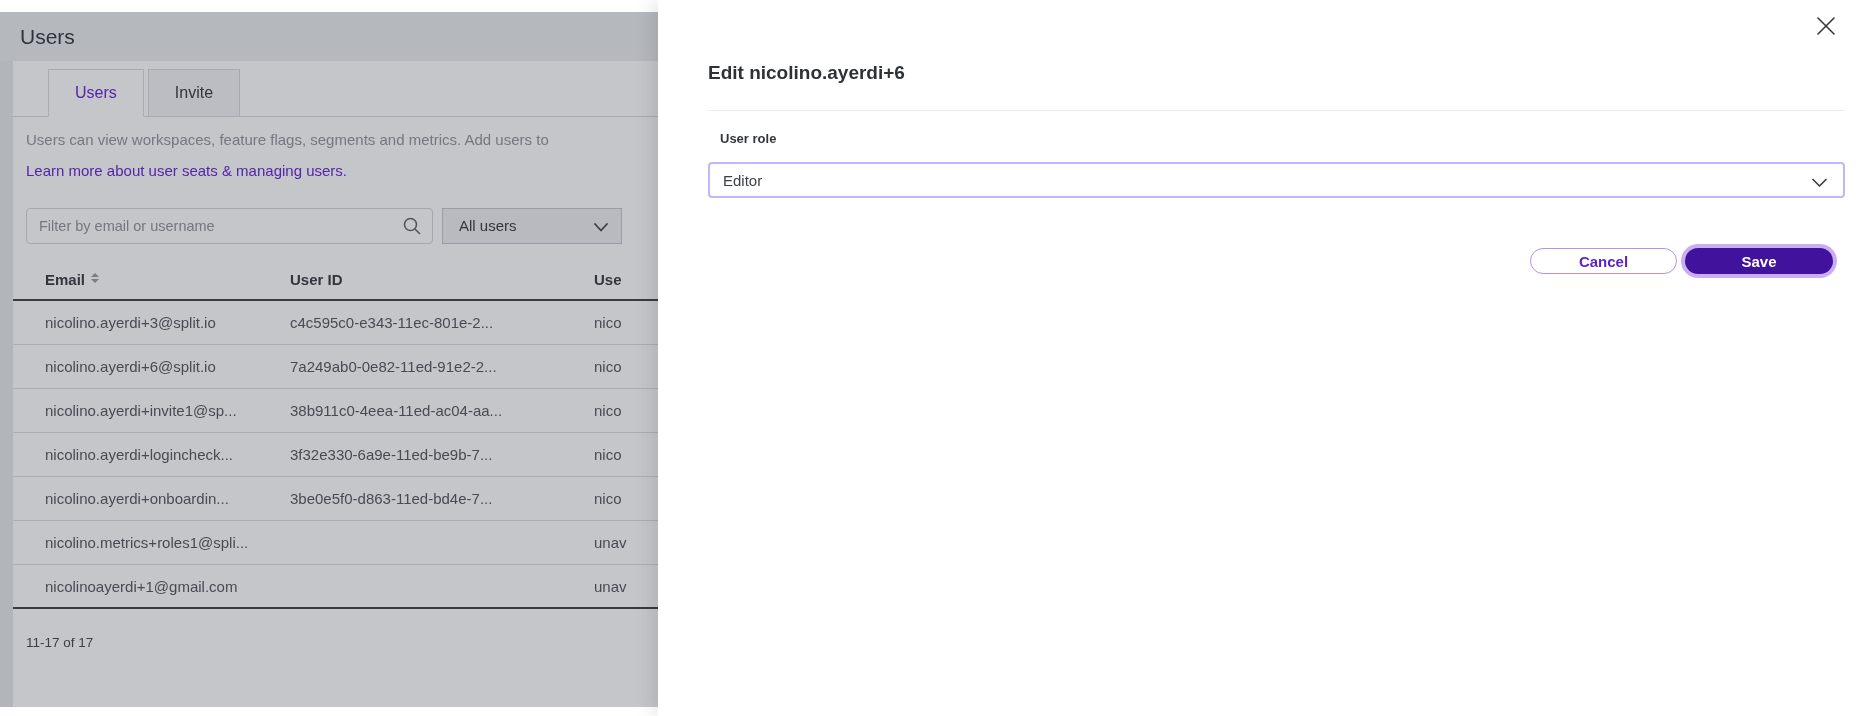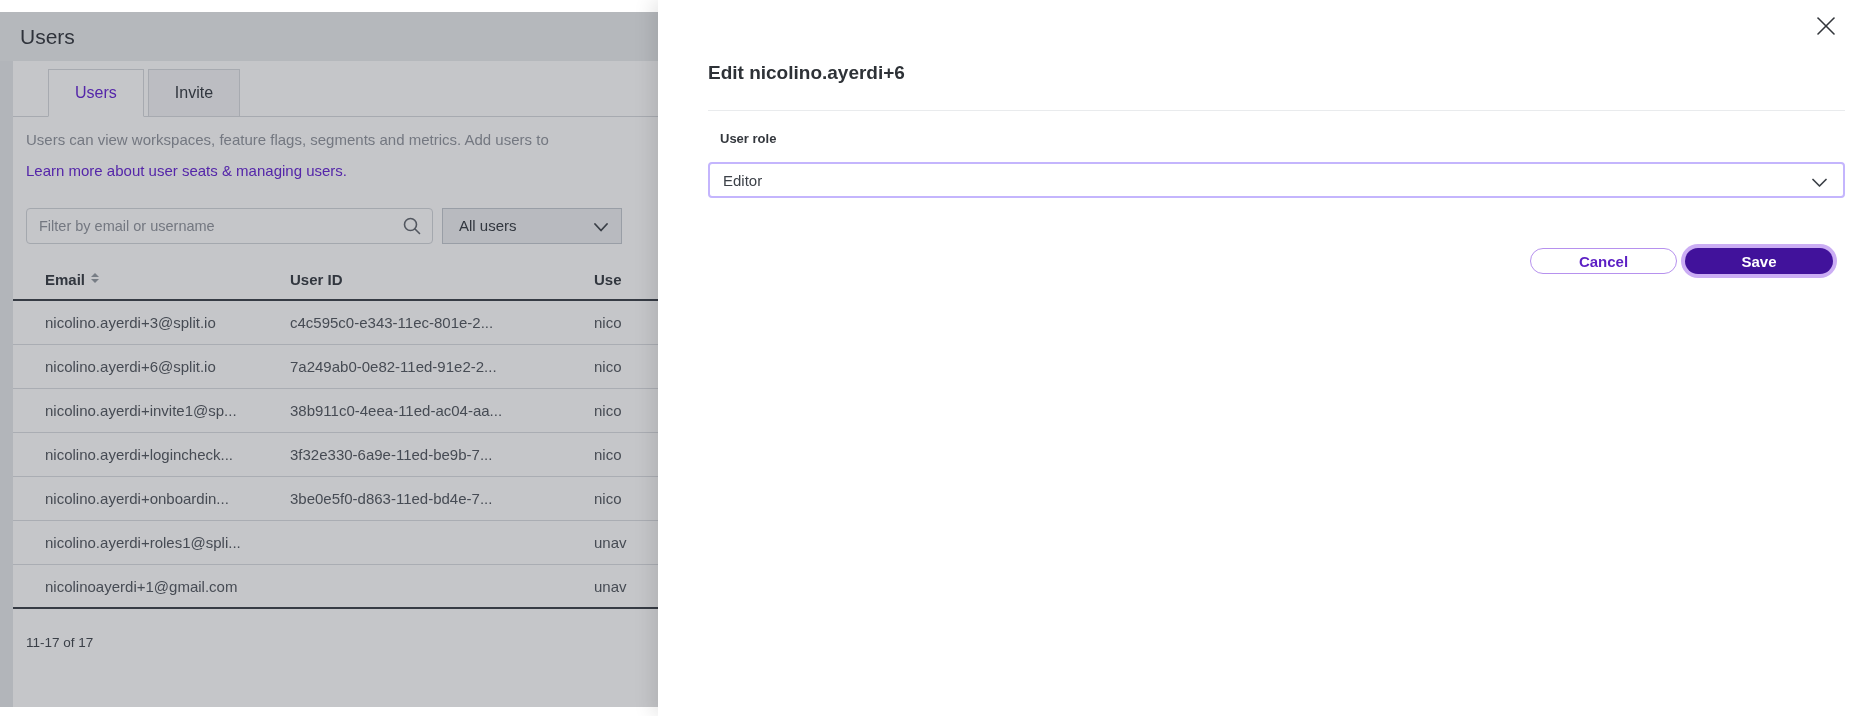--- a/index.html
+++ b/index.html
@@ -147,21 +147,21 @@
         <div class="c1">nicolino.ayerdi+logincheck...</div>
         <div class="c2">3f32e330-6a9e-11ed-be9b-7...</div>
         <div class="c3">nico</div>
       </div>
       <div class="trow">
         <div class="c1">nicolino.ayerdi+onboardin...</div>
         <div class="c2">3be0e5f0-d863-11ed-bd4e-7...</div>
         <div class="c3">nico</div>
       </div>
       <div class="trow">
-        <div class="c1">nicolino.ayerdi+roles1@spli...</div>
+        <div class="c1">nicolino.metrics+roles1@spli...</div>
         <div class="c2"></div>
         <div class="c3">unav</div>
       </div>
       <div class="trow">
         <div class="c1">nicolinoayerdi+1@gmail.com</div>
         <div class="c2"></div>
         <div class="c3">unav</div>
       </div>
     </div>
 

